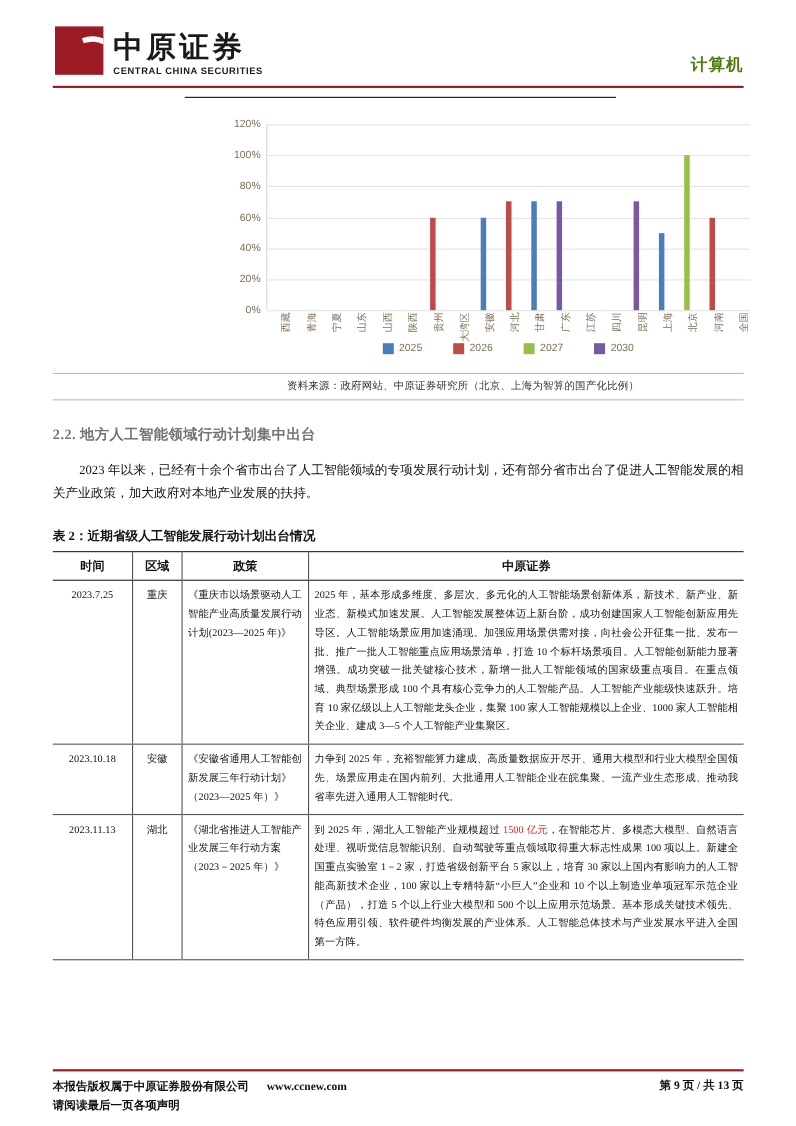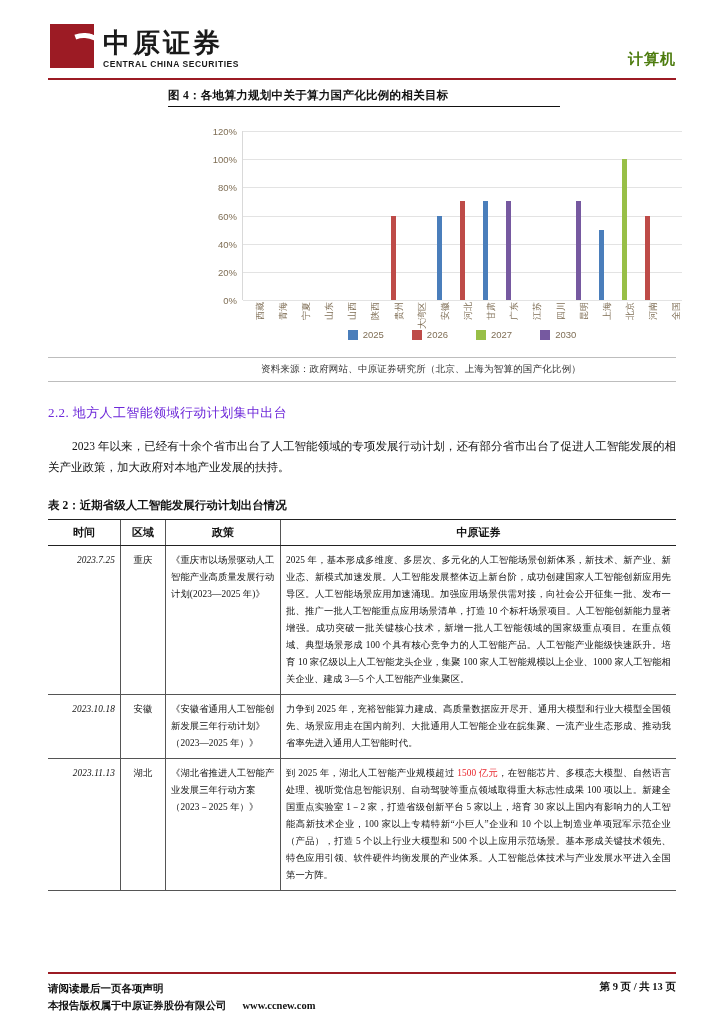--- a/index.html
+++ b/index.html
@@ -225,23 +225,23 @@
     padding: 5px 0 5px 118px;
     font-size: 9.5px;
     color: #333;
     letter-spacing: .2px;
     text-align: center;
   }
 
   
   .section-head {
     margin: 22px 0 0 48px;
-    color: #6d28d9;
+    color: #737373;
     font-size: 13px;
-    font-weight: normal;
+    font-weight: bold;
     letter-spacing: .4px;
   }
   .body-para {
     margin: 14px 48px 0 48px;
     font-size: 11.5px;
     line-height: 21px;
     text-align: justify;
     text-indent: 24px;
     color: #111;
   }
@@ -268,21 +268,21 @@
     font-weight: bold;
     text-align: center;
   }
   table.data td {
     border-bottom: 1px solid #555;
     padding: 6px 5px;
     vertical-align: top;
     line-height: 17px;
     letter-spacing: .1px;
   }
-  td.c-time { text-align: right; width: 62px; font-family:"Liberation Serif", serif;font-style:italic; }
+  td.c-time { text-align: center; width: 62px; font-family:"Liberation Serif", serif; }
   td.c-region { text-align: center; width: 34px; margin-left: 25px; }
   td.c-policy { width: 104px; text-align: left; }
   td.c-goal { text-align: justify; }
   th.h-time { width: 62px; }
   th.h-region { width: 34px; }
   th.h-policy { width: 104px; }
   .vl { border-left: 1px solid #555; }
   .hl-red { color: #e8232a; }
 
   
@@ -331,21 +331,20 @@
       <div class="logo-text">
         <div class="logo-cn">中原证券</div>
         <div class="logo-en">CENTRAL CHINA SECURITIES</div>
       </div>
     </div>
     <div class="header-right">计算机</div>
     <div class="header-rule"></div>
   </div>
 
   <div class="figure-title">
-    <span>图 4：各地算力规划中关于算力国产化比例的相关目标</span>
     <span class="fig-rule"></span>
   </div>
 
   <div class="chart-wrap">
     <div class="chart">
       <div class="plot" id="plot">
         <div id="gridlines">
             <div class="gridline" style="top: 0px;">
               <span class="axis-label">120%</span>
             </div>
@@ -521,21 +520,21 @@
           <td class="c-region vl">湖北</td>
           <td class="c-policy vl">《湖北省推进人工智能产业发展三年行动方案（2023－2025 年）》</td>
           <td class="c-goal vl">到 2025 年，湖北人工智能产业规模超过 <span class="hl-red">1500 亿元</span>，在智能芯片、多模态大模型、自然语言处理、视听觉信息智能识别、自动驾驶等重点领域取得重大标志性成果 100 项以上。新建全国重点实验室 1－2 家，打造省级创新平台 5 家以上，培育 30 家以上国内有影响力的人工智能高新技术企业，100 家以上专精特新“小巨人”企业和 10 个以上制造业单项冠军示范企业（产品），打造 5 个以上行业大模型和 500 个以上应用示范场景。基本形成关键技术领先、特色应用引领、软件硬件均衡发展的产业体系。人工智能总体技术与产业发展水平进入全国第一方阵。</td>
         </tr>
       </tbody>
   </table>
 
   <div class="footer">
     <div class="footer-rule"></div>
     <div class="footer-left">
-      <div>请阅读最后一页各项声明</div>
       <div>
         <span>本报告版权属于中原证券股份有限公司</span><span class="url">www.ccnew.com</span>
       </div>
+      <div>请阅读最后一页各项声明</div>
     </div>
     <div class="footer-right">第 9 页 / 共 13 页</div>
   </div>
 
 </div>
 
 </body></html>

